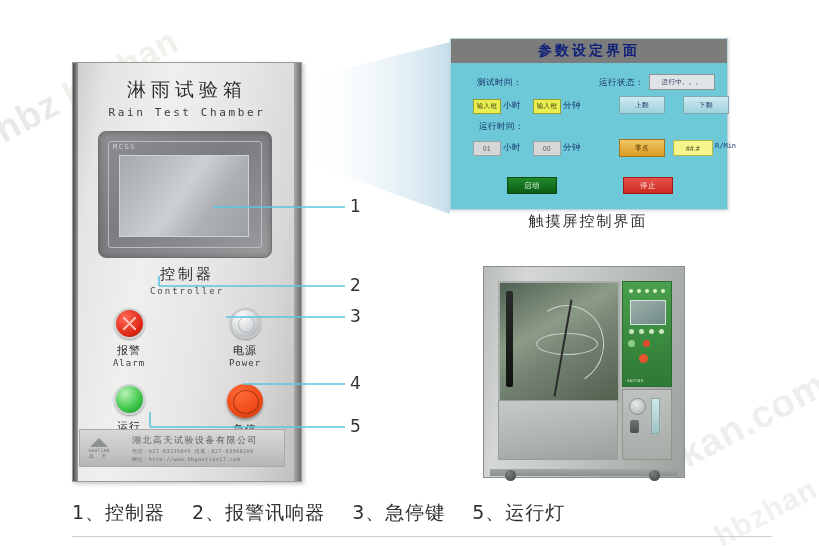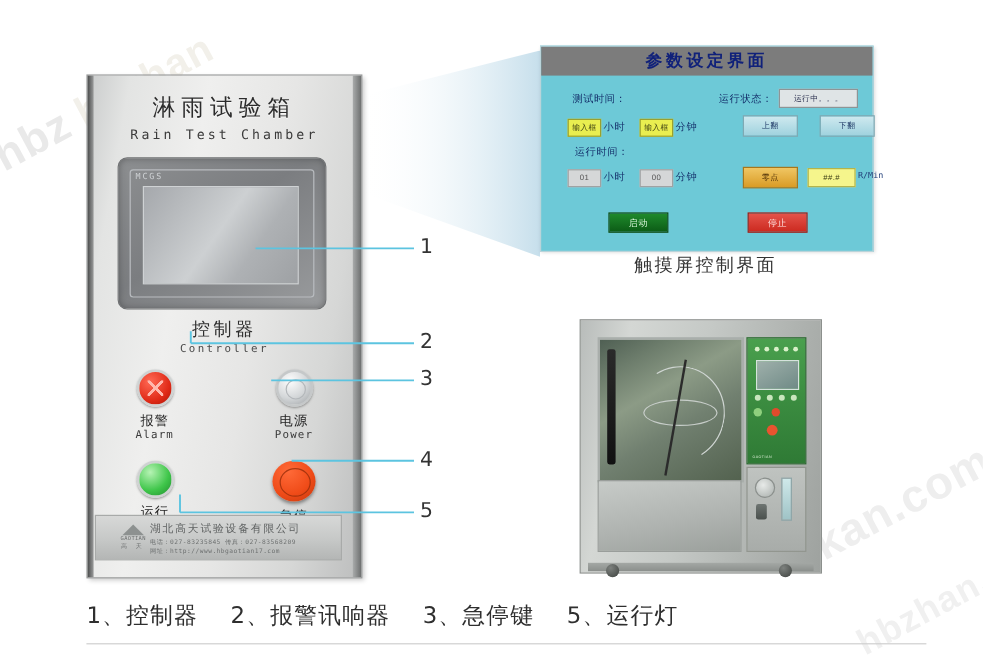--- a/index.html
+++ b/index.html
@@ -83,21 +83,21 @@
   .estop:after{content:"";position:absolute;left:50%;top:50%;width:24px;height:22px;
      margin:-11px 0 0 -12px;border-radius:50%;border:1px solid rgba(150,45,10,.8);}
   .lbl-cn{font-size:11px;color:#242424;margin-top:4px;letter-spacing:1px;
      font-family:"DejaVu Sans","Liberation Sans",sans-serif;}
   .lbl-en{font-size:9px;color:#3a3a3a;letter-spacing:1px;
      font-family:"DejaVu Sans Mono","Liberation Mono",monospace;}
 
   
   .brand{position:absolute;left:6px;right:16px;bottom:14px;height:38px;
      background:linear-gradient(180deg,#d7d8d7,#c6c8c7 55%,#b4b6b5);
-     border:1px solid #a8aaa9;display:flex;align-items:center;gap:1px;padding:0 18px;
+     border:1px solid #a8aaa9;display:flex;align-items:center;gap:20px;padding:0 6px;
      box-sizing:border-box;overflow:hidden;}
   .brand .logo{width:26px;text-align:center;flex:none;}
   .brand .logo .tri{width:0;height:0;margin:0 auto;
      border-left:9px solid transparent;border-right:9px solid transparent;
      border-bottom:9px solid #8d9190;}
   .brand .logo .ln{font-size:4.5px;color:#6d7070;letter-spacing:.3px;margin-top:1px;
      font-family:"DejaVu Sans Mono","Liberation Mono",monospace;}
   .brand .logo .cn{font-size:5px;color:#707373;letter-spacing:3px;}
   .brand .txts{flex:1;min-width:0;}
   .brand .b1{font-size:9px;color:#5f6262;letter-spacing:1.5px;white-space:nowrap;

